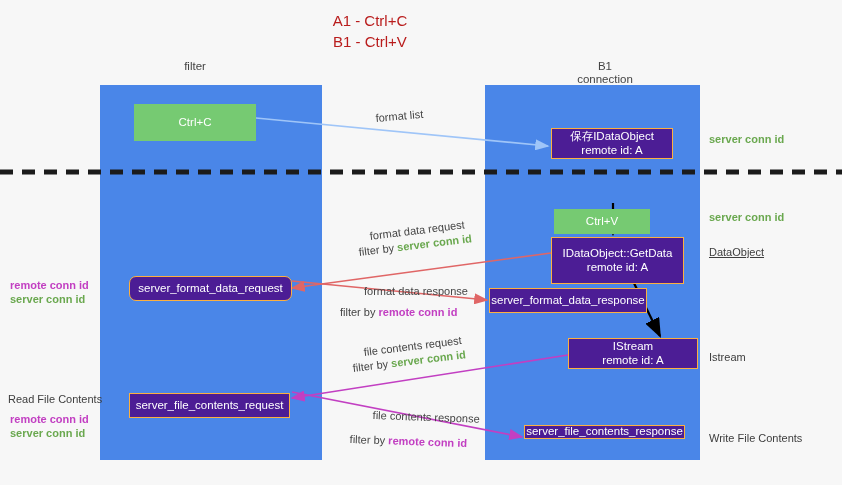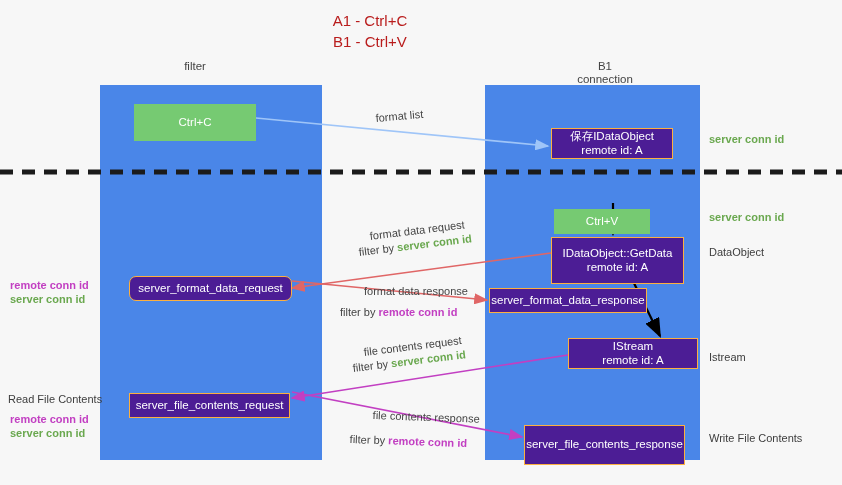--- a/index.html
+++ b/index.html
@@ -151,21 +151,21 @@
 
   <div class="node orange" style="left:129px; top:276px;  width:163px; height:25px;border-radius:7px;">server_format_data_request</div>
 
   <div class="node orange" style="left:489px; top:288px;  width:158px; height:25px;">server_format_data_response</div>
 
   <div class="node orange" style="left:568px; top:338px;  width:130px; height:31px;">IStream
 remote id: A</div>
 
   <div class="node orange" style="left:129px; top:393px;  width:161px; height:25px;">server_file_contents_request</div>
 
-  <div class="node orange" style="left:524px; top:425px;  width:161px; height:40px;">server_file_contents_response</div>
+  <div class="node orange" style="left:524px; top:425px;  width:161px; height:14px;">server_file_contents_response</div>
 
   <div class="lbl rot" style="left:375px; top:111px; transform:rotate(-5deg);">format list</div>
 
   <div class="lbl rot" style="left:369px; top:229px; transform:rotate(-7deg);">format data request</div>
   <div class="lbl rot" style="left:358px; top:245px; transform:rotate(-7deg);">
     <span>filter by </span><span class="g">server conn id</span>
   </div>
 
   <div class="lbl" style="left:364px; top:284px;text-align:right;">format data response</div>
   <div class="lbl" style="left:340px; top:305px;">
@@ -177,21 +177,21 @@
     <span>filter by </span><span class="g">server conn id</span>
   </div>
 
   <div class="lbl rot" style="left:373px; top:408px; transform:rotate(2deg);">file contents response</div>
   <div class="lbl rot" style="left:350px; top:432px; transform:rotate(2deg);">
     <span>filter by </span><span class="m">remote conn id</span>
   </div>
 
   <div class="lbl green" style="left:709px; top:132px;">server conn id</div>
   <div class="lbl green" style="left:709px; top:210px;">server conn id</div>
-  <div class="lbl dark" style="left:709px; top:245px;">DataObject</div>
+  <div class="lbl dark" style="left:709px; top:245px;text-decoration:underline;">DataObject</div>
   <div class="lbl dark" style="left:709px; top:350px;">Istream</div>
   <div class="lbl dark" style="left:709px; top:431px;">Write File Contents</div>
 
   <div class="stack" style="left:10px; top:278px;">
     <div class="lbl magenta" style="position:static;">remote conn id</div>
     <div class="lbl green" style="position:static;">server conn id</div>
   </div>
 
   <div class="lbl dark" style="left:8px; top:392px;">Read File Contents</div>
 

